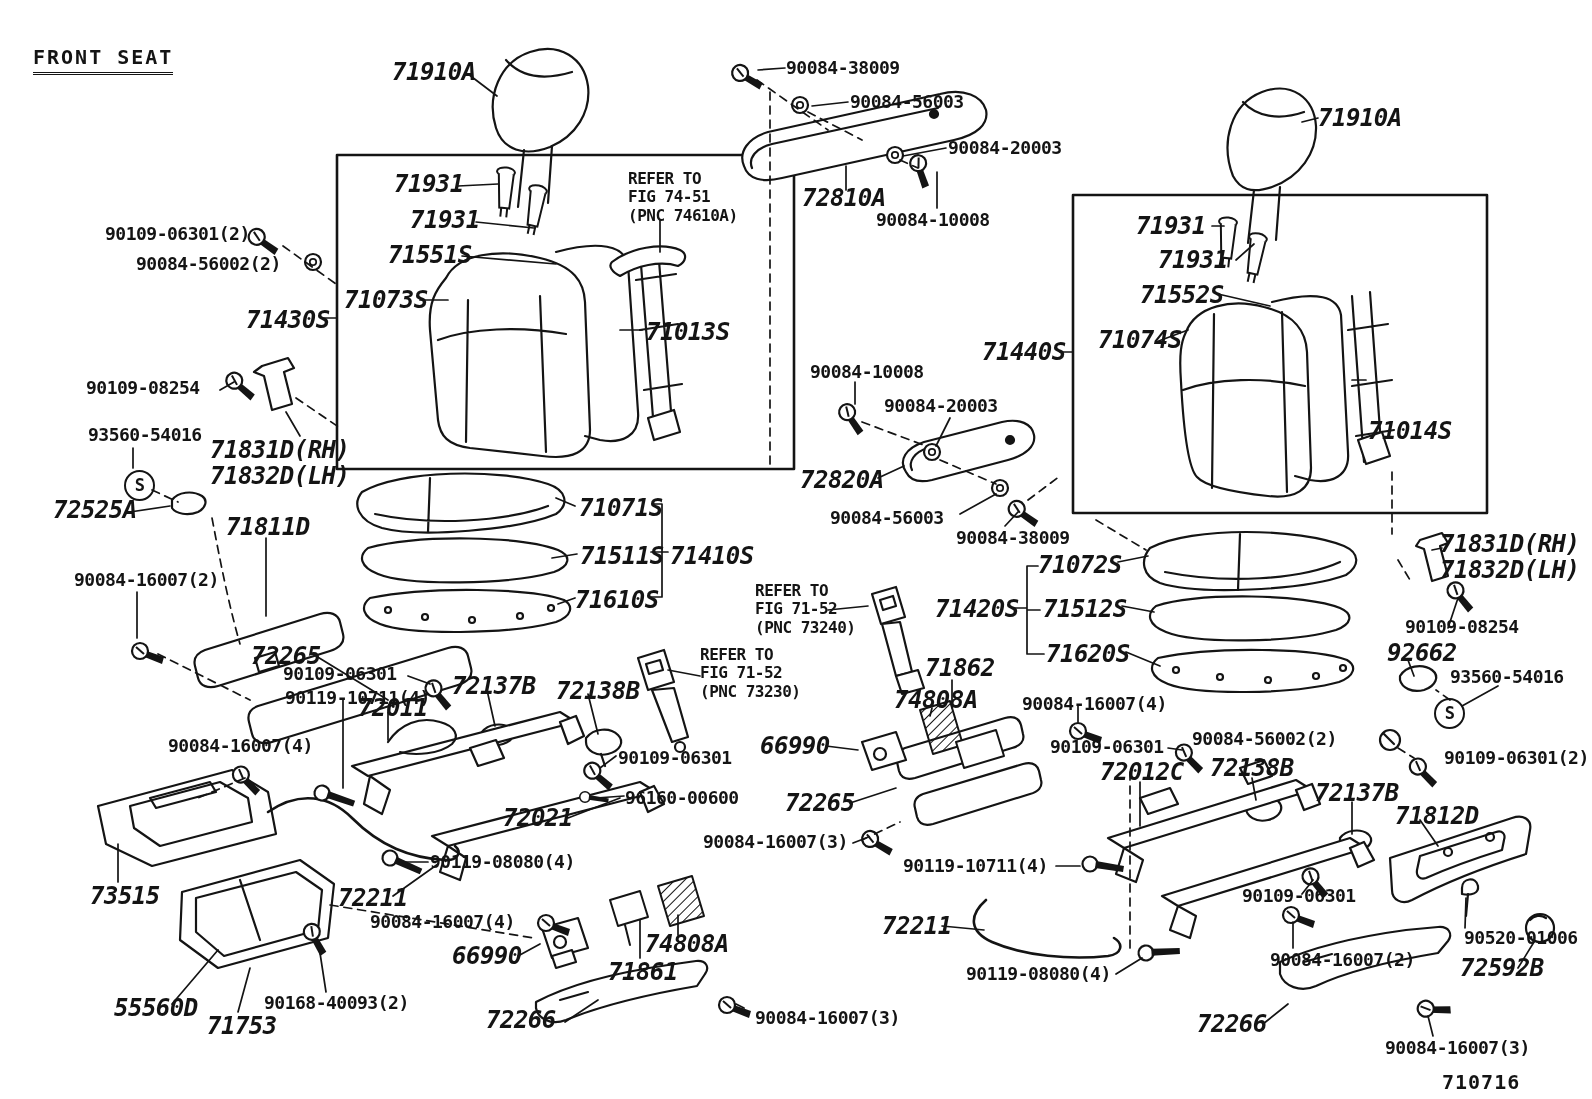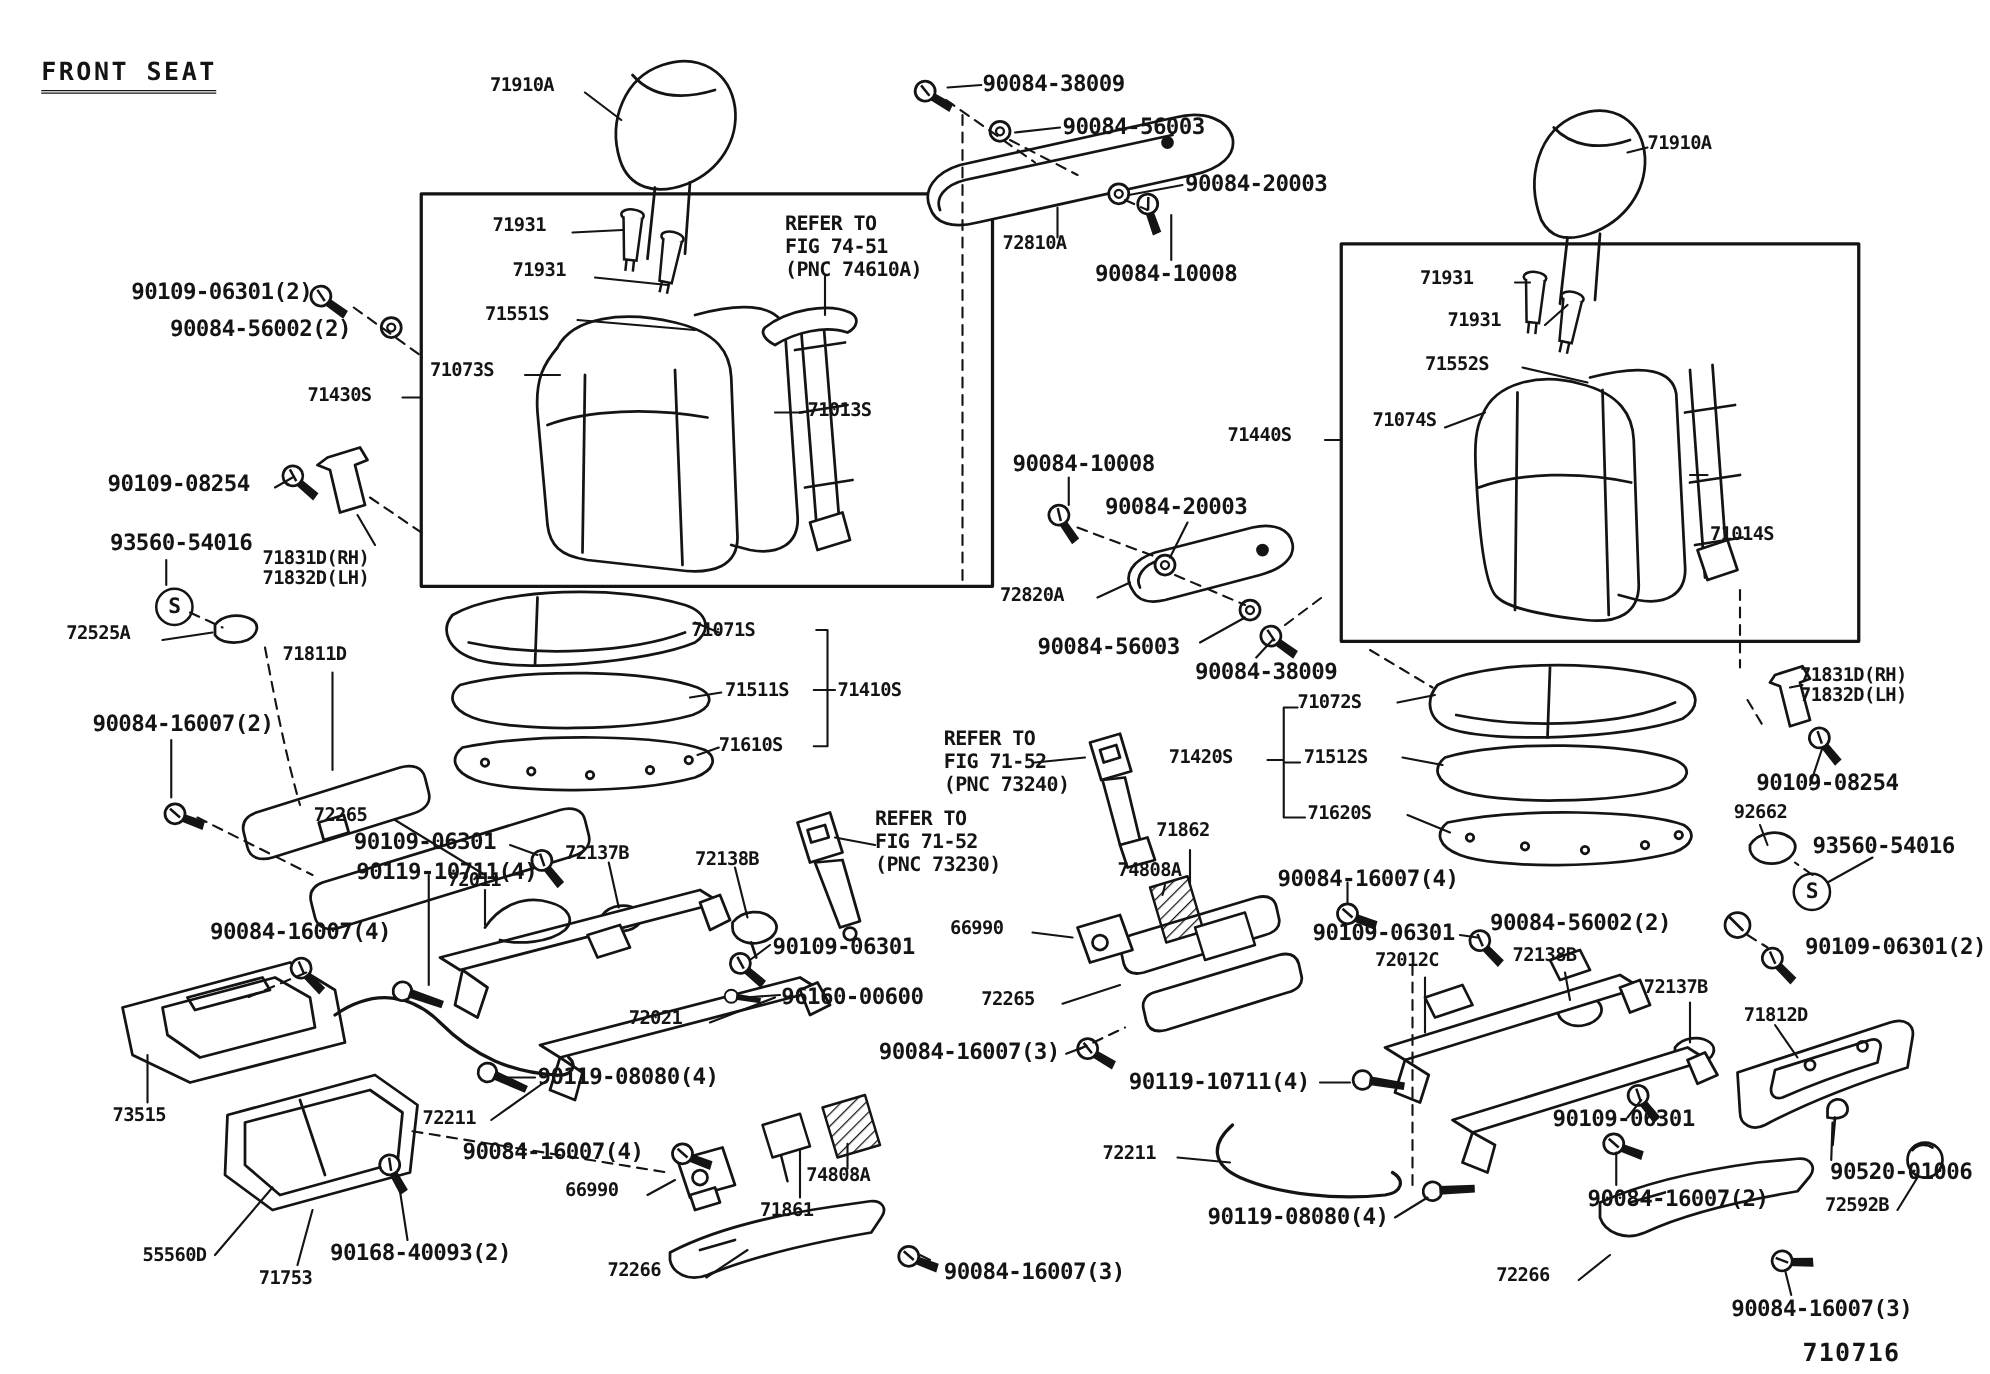--- a/index.html
+++ b/index.html
@@ -1,21 +1,21 @@
 <!DOCTYPE html>
 <html><head>
 <meta charset="utf-8">
 <style>
   html,body{margin:0;padding:0;background:#fff;}
   #stage{position:relative;width:1592px;height:1099px;background:#fff;overflow:hidden;
          font-family:"DejaVu Sans Mono","Liberation Mono",monospace;color:#141414;}
   #art{position:absolute;left:0;top:0;}
   .lbl{position:absolute;font-weight:bold;white-space:pre;line-height:1.08;letter-spacing:-0.5px;}
   .sm{font-size:18px;}
-  .lg{font-size:15px;}
+  .lg{font-size:24px;font-style:italic;}
   .ref{font-size:16px;line-height:1.15;letter-spacing:-0.5px;}
   .sym{width:27px;height:27px;border:2px solid #141414;border-radius:50%;
        font-size:17px;display:flex;align-items:center;justify-content:center;line-height:1;}
   #title{position:absolute;left:33px;top:14px;font-size:20px;font-weight:bold;
          letter-spacing:2px;border-bottom:3px double #141414;padding-bottom:3px;margin-top:31px;}
   #footer{position:absolute;left:1442px;top:1070px;font-size:20px;font-weight:bold;letter-spacing:1px;}
   .ln{stroke:#141414;fill:none;stroke-linejoin:round;stroke-linecap:round;}
 </style>
 </head>
 <body>
@@ -371,21 +371,21 @@
       <div class="lbl lg" style="left: 226px; top: 515px;">71811D</div>
       <div class="lbl lg" style="left: 802px; top: 186px;">72810A</div>
       <div class="lbl lg" style="left: 1318px; top: 106px;">71910A</div>
       <div class="lbl lg" style="left: 1136px; top: 214px;">71931</div>
       <div class="lbl lg" style="left: 1158px; top: 248px;">71931</div>
       <div class="lbl lg" style="left: 1140px; top: 283px;">71552S</div>
       <div class="lbl lg" style="left: 1078px; top: 328px; margin-left: 20px;">71074S</div>
       <div class="lbl lg" style="left: 982px; top: 340px;">71440S</div>
       <div class="lbl lg" style="left: 1368px; top: 371px; margin-top: 48px;">71014S</div>
       <div class="lbl lg" style="left: 800px; top: 468px;">72820A</div>
-      <div class="lbl lg" style="left: 553px; top: 496px;">71071S</div>
+      <div class="lbl lg" style="left: 579px; top: 496px;">71071S</div>
       <div class="lbl lg" style="left: 580px; top: 544px;">71511S</div>
       <div class="lbl lg" style="left: 670px; top: 544px;">71410S</div>
       <div class="lbl lg" style="left: 575px; top: 588px;">71610S</div>
       <div class="lbl lg" style="left: 1038px; top: 553px;">71072S</div>
       <div class="lbl lg" style="left: 1043px; top: 597px;">71512S</div>
       <div class="lbl lg" style="left: 935px; top: 597px;">71420S</div>
       <div class="lbl lg" style="left: 1046px; top: 642px;">71620S</div>
       <div class="lbl lg" style="left: 251px; top: 644px;">72265</div>
       <div class="lbl lg" style="left: 358px; top: 696px;">72011</div>
       <div class="lbl lg" style="left: 452px; top: 674px;">72137B</div>

